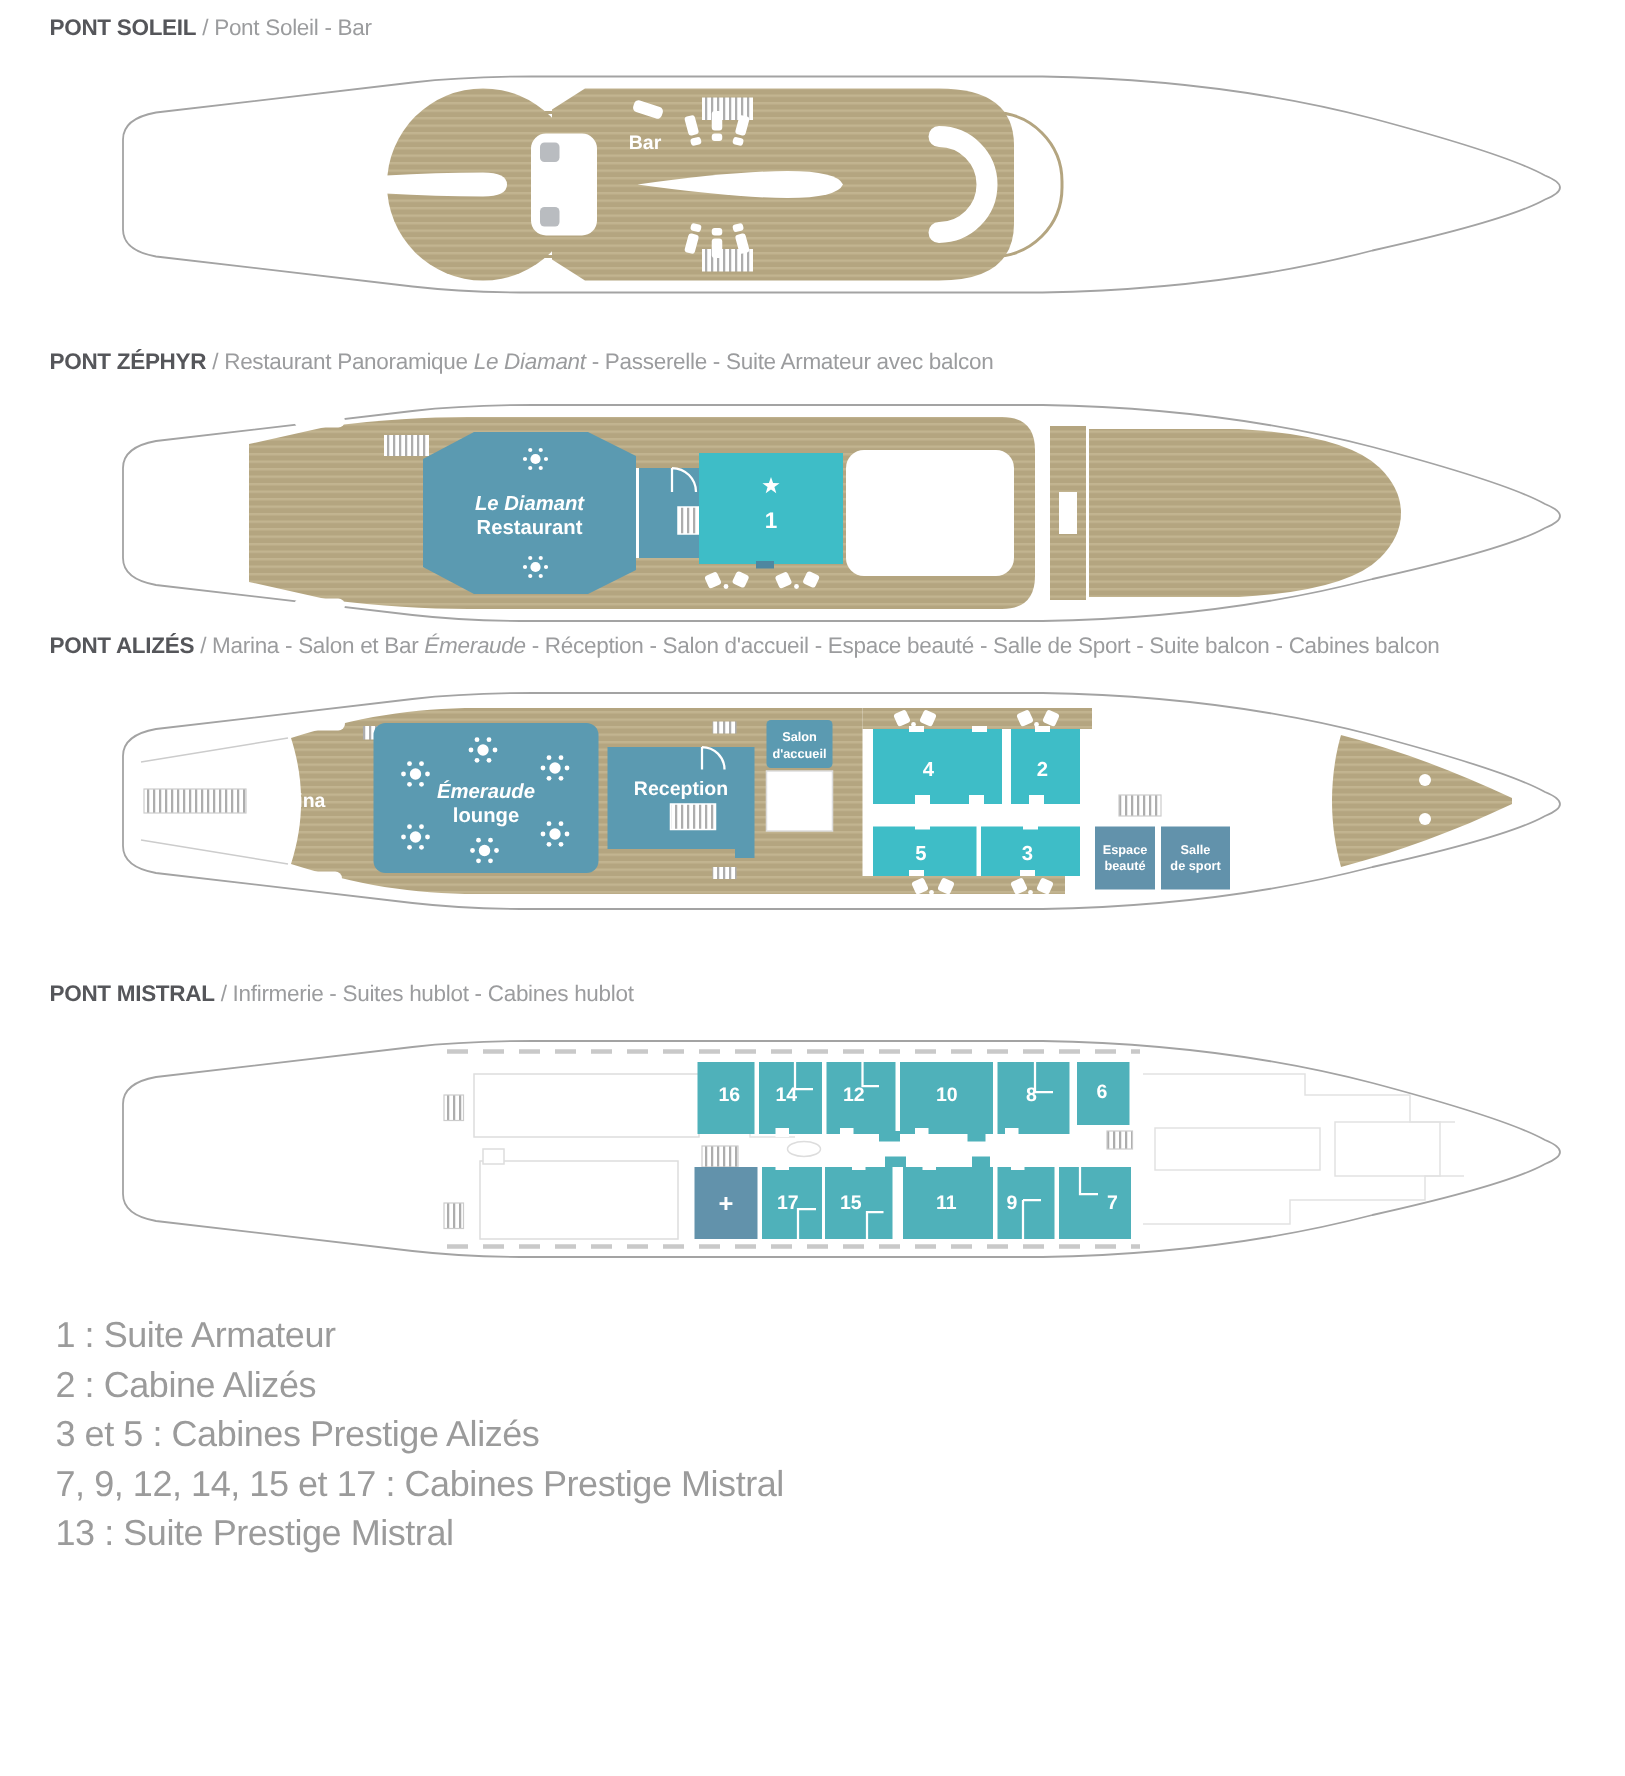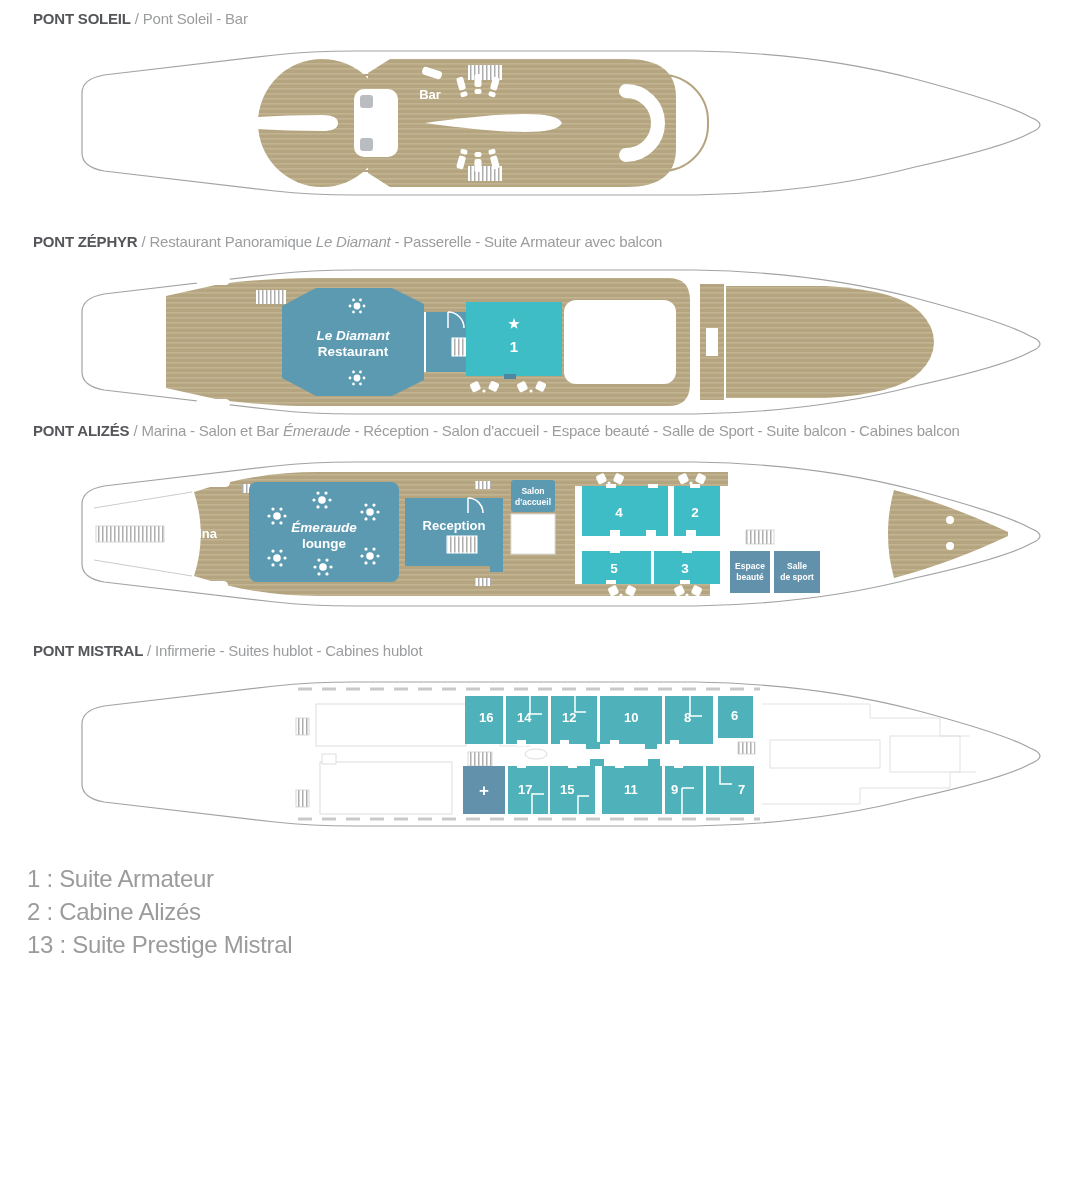--- a/index.html
+++ b/index.html
@@ -21,24 +21,24 @@
   .ht-base{fill:#fff} .ht-line{fill:#adadad}
   .blue{fill:var(--blue)} .teal{fill:var(--teal)} .teal2{fill:var(--teal2)} .dk{fill:var(--dkblue)}
   .wh{fill:#fff}
   .lbl{fill:#fff;font-size:13px;font-weight:700}
   .lbl-md{fill:#fff;font-size:13.5px;font-weight:700}
   .lbl-it{font-style:italic}
   .lbl-sm{fill:#fff;font-size:8.5px;font-weight:700}
   .lbl-num{fill:#fff;font-size:13.5px;font-weight:700}
   .faint{fill:none;stroke:#e2e2e2;stroke-width:1}
   .faint2{fill:#fff;stroke:#ddd;stroke-width:1}
-  .legend{margin:28px 0 0 27px}
+  .legend{margin:28px 0 0 37px}
   .legend-item{font-size:24px;line-height:33px;color:var(--legend-text);letter-spacing:-0.3px}
   .m1{margin-top:16px}.m2{margin-top:30px}.m3{margin-top:12px}.m4{}
-  .m5{margin-top:15px}.m6{margin-top:28px}
+  .m5{margin-top:15px}.m6{margin-top:40px}
 </style>
 </head>
 <body>
 
 <div class="dh">
   <span class="dh-title">PONT SOLEIL</span><span class="dh-sep">/</span><span class="dh-sub">Pont Soleil - Bar</span><span class="dh-it"></span><span class="dh-sub"></span>
 </div>
 <svg class="plan m1" width="980" height="160" viewBox="0 0 980 160">
   <defs>
     <pattern id="d1s" width="8" height="5" patternUnits="userSpaceOnUse">
@@ -330,14 +330,16 @@
       <path class="faint" d="M 692,130 L 790,130 L 790,114 L 880,114 L 880,98 L 906,98"></path>
       <rect x="820" y="62" width="70" height="36" class="faint"></rect>
       <rect x="700" y="66" width="110" height="28" class="faint"></rect>
     </g>
   </g>
 </svg>
 
 <div class="legend">
   <div class="legend-item">1 : Suite Armateur</div>
   <div class="legend-item">2 : Cabine Alizés</div>
+  <div class="legend-item">3 et 5 : Cabines Prestige Alizés</div>
+  <div class="legend-item">7, 9, 12, 14, 15 et 17 : Cabines Prestige Mistral</div>
   <div class="legend-item">13 : Suite Prestige Mistral</div>
 </div>
 
 </body></html>

